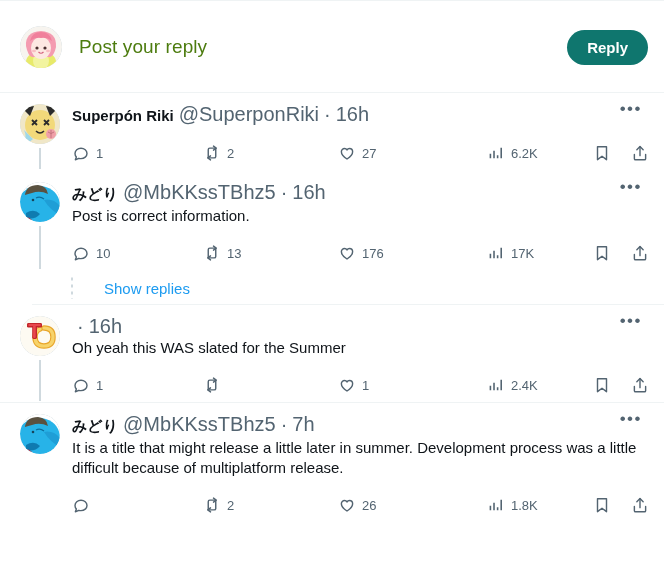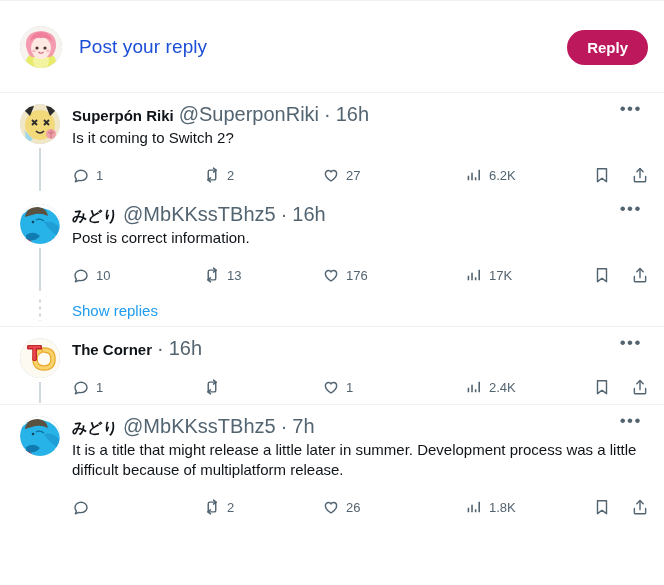--- a/index.html
+++ b/index.html
@@ -40,26 +40,26 @@
     overflow: hidden;
     position: relative;
     background: #cfd9de;
   }
   .avatar.lg { width: 42px; height: 42px; }
   .avatar.sm { width: 40px; height: 40px; }
   .compose-placeholder {
     flex: 1;
     margin-left: 17px;
     font-size: 19px;
-    color: #1d4ed8;
+    color: #4d7c0f;
     letter-spacing: 0.1px;
   }
   .reply-btn {
     flex: 0 0 auto;
-    background: #be185d;
+    background: #0f766e;
     color: #ffffff;
     border: none;
     border-radius: 9999px;
     font-size: 15px;
     font-weight: bold;
     padding: 9px 20px;
     font-family: inherit;
     cursor: default;
   }
 
@@ -146,32 +146,33 @@
     display: flex;
     align-items: center;
     color: #536471;
     font-size: 13px;
     gap: 6px;
   }
   .act svg { display: block; }
   .act .cnt { min-width: 6px; }
   .a-reply  { position: absolute; left: 0; }
   .a-rt     { position: absolute; left: 131px; }
-  .a-like   { position: absolute; left: 250px; }
-  .a-views  { position: absolute; left: 393px; }
+  .a-like   { position: absolute; left: 266px; }
+  .a-views  { position: absolute; left: 415px; }
   .a-book   { position: absolute; left: 521px; }
   .a-share  { position: absolute; left: 559px; }
 
   
   .show-replies-row {
     display: flex;
     align-items: center;
     padding: 0 12px 0 20px;
     height: 34px;
     position: relative;
+    margin-left: 32px;
   }
   .show-replies-row::after {
     content: "";
     position: absolute;
     left: 0; right: 0; bottom: 0;
     height: 1px;
     background: #eff3f4;
   }
   .dotgutter {
     width: 40px;
@@ -255,21 +256,20 @@
       <div class="thread-line"></div>
     </div>
     <div class="body">
       <div class="head">
         <span class="name">Superpón Riki</span>
         <span class="handle">@SuperponRiki</span>
         <span class="dot">·</span>
         <span class="time">16h</span>
         <span class="more">•••</span>
       </div>
-      <div class="text">Is it coming to Switch 2?</div>
       <div class="actions">
         <div class="act a-reply">
           <svg width="18" height="18" viewBox="0 0 24 24" fill="none" stroke="#536471" stroke-width="1.9">
               <path d="M20 12.6c0 3.9-3.6 6.9-8 6.9-1 0-1.9-.1-2.8-.4L4.5 21l1.3-3.6C4.7 16.1 4 14.4 4 12.6 4 8.7 7.6 5.6 12 5.6s8 3.1 8 7z" stroke-linejoin="round"></path>
             </svg>
           <span class="cnt">1</span>
         </div>
         <div class="act a-rt">
           <svg width="18" height="18" viewBox="0 0 24 24" fill="none" stroke="#536471" stroke-width="1.9" stroke-linecap="round" stroke-linejoin="round">
               <path d="M7 18V7.5a2 2 0 0 1 2-2h8"></path>
@@ -413,25 +413,25 @@
             <rect x="12.2" y="7" width="4.8" height="16" rx="1.4" fill="#c2262b"></rect>
             <rect x="8.3" y="7.9" width="12.5" height="2.2" rx="1" fill="#e8474d"></rect>
             <rect x="13.1" y="8.4" width="2.6" height="13.6" rx="1" fill="#e8474d"></rect>
           </g>
         </svg>
       </div>
       <div class="thread-line"></div>
     </div>
     <div class="body">
       <div class="head">
-        <span class="name">The Corner</span>
         <span class="dot">·</span>
         <span class="time">16h</span>
         <span class="more">•••</span>
       </div>
+      <div class="text">Oh yeah this WAS slated for the Summer</div>
       <div class="actions">
         <div class="act a-reply">
           <svg width="18" height="18" viewBox="0 0 24 24" fill="none" stroke="#536471" stroke-width="1.9">
               <path d="M20 12.6c0 3.9-3.6 6.9-8 6.9-1 0-1.9-.1-2.8-.4L4.5 21l1.3-3.6C4.7 16.1 4 14.4 4 12.6 4 8.7 7.6 5.6 12 5.6s8 3.1 8 7z" stroke-linejoin="round"></path>
             </svg>
           <span class="cnt">1</span>
         </div>
         <div class="act a-rt">
           <svg width="18" height="18" viewBox="0 0 24 24" fill="none" stroke="#536471" stroke-width="1.9" stroke-linecap="round" stroke-linejoin="round">
               <path d="M7 18V7.5a2 2 0 0 1 2-2h8"></path>

